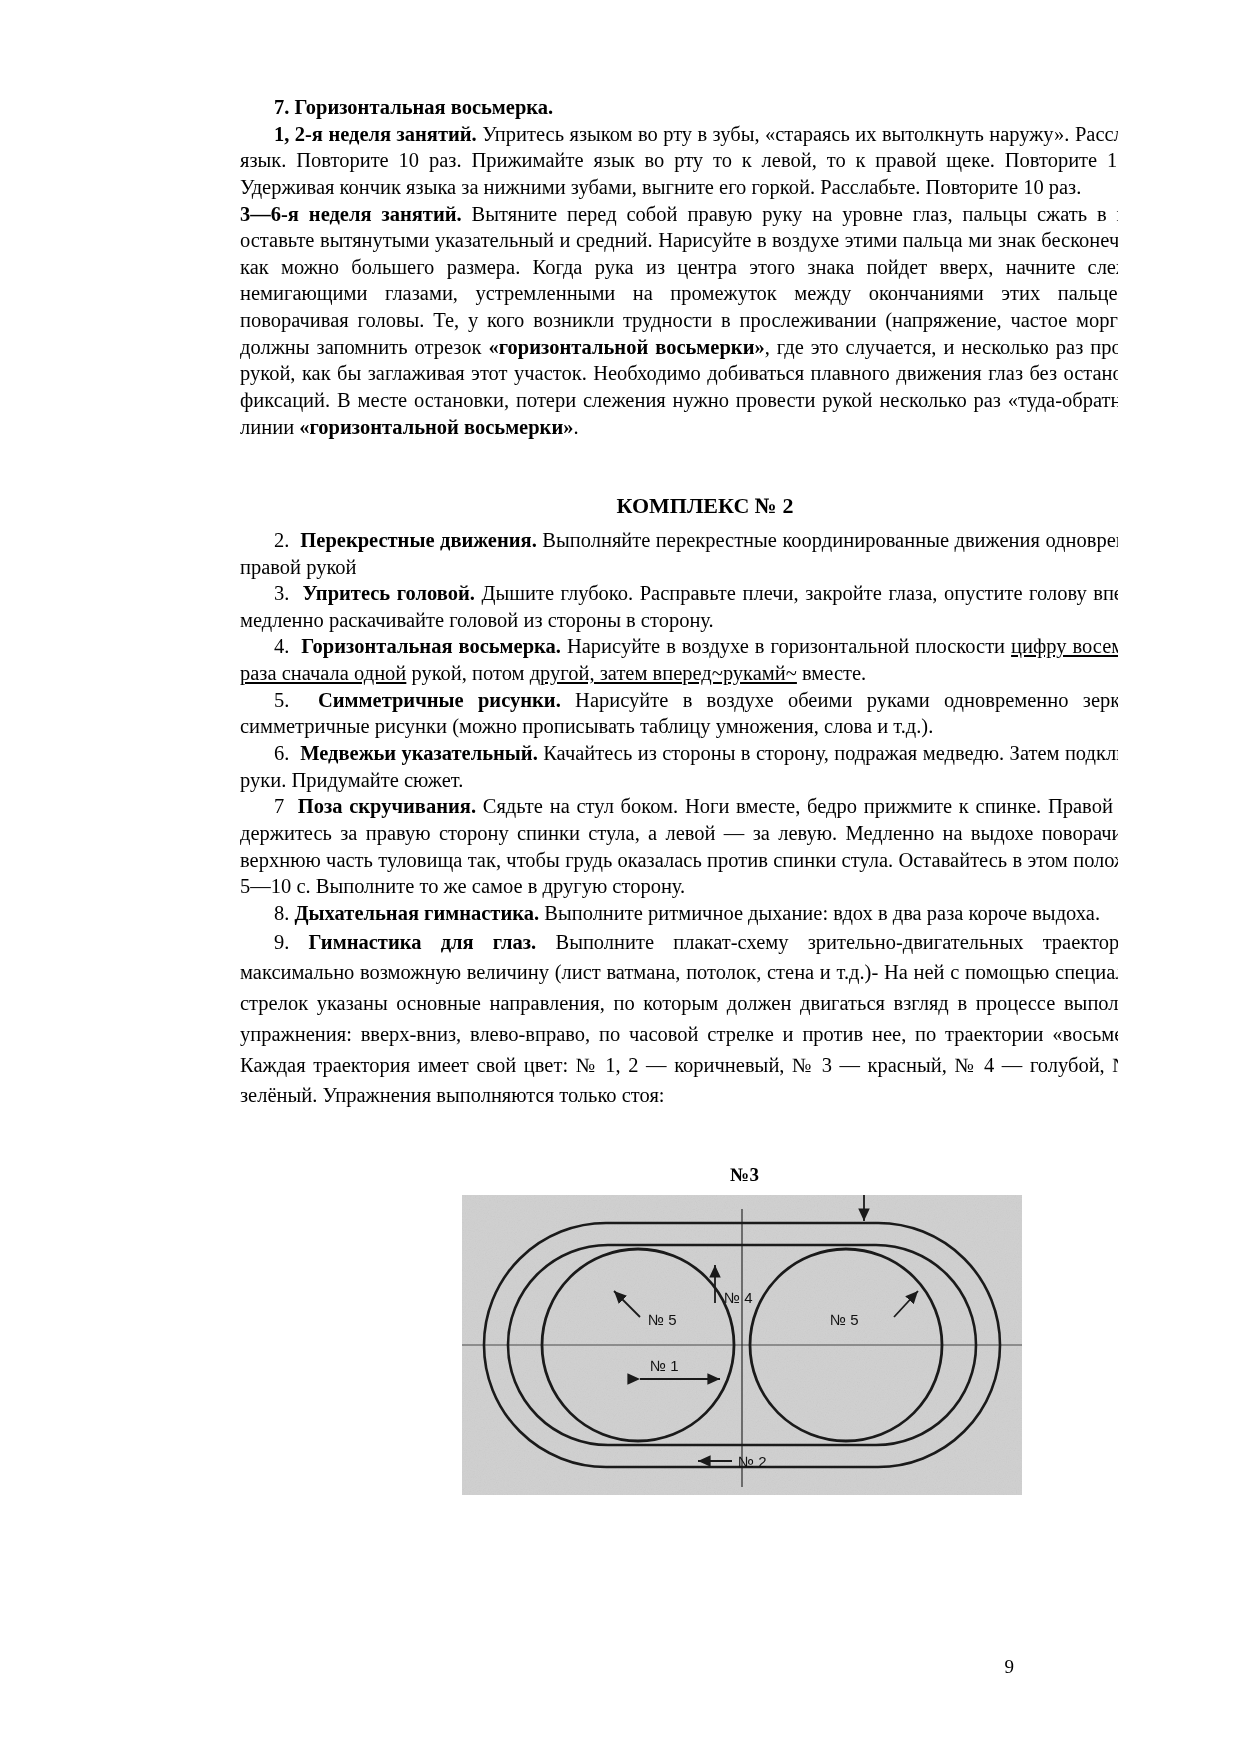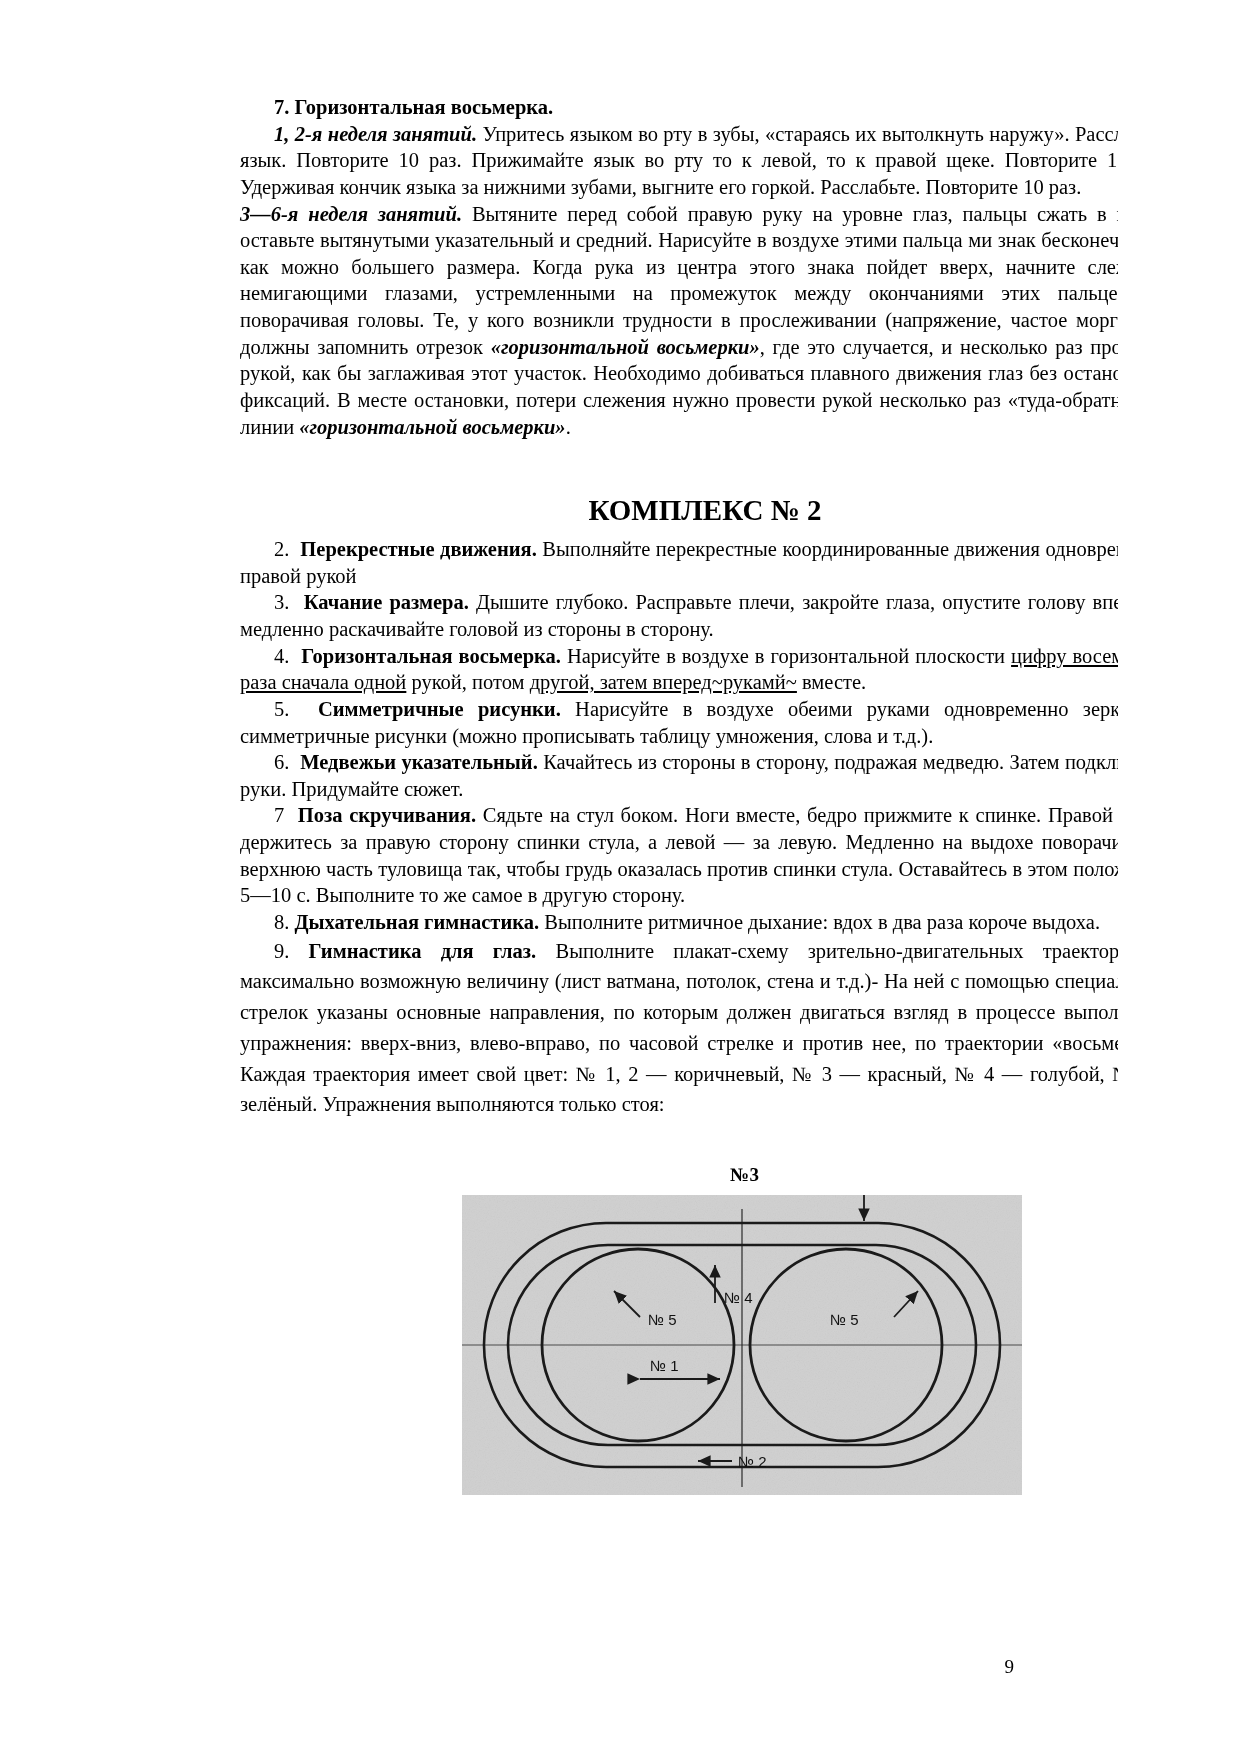--- a/index.html
+++ b/index.html
@@ -30,26 +30,26 @@
     margin: 0;
     font-size: 20.5px;
     line-height: 1.30;
     text-align: justify;
     text-justify: inter-word;
     hyphens: none;
   }
   p.indent { text-indent: 34px; }
   p.noindent { text-indent: 0; }
   .b { font-weight: bold; }
-  .bi { font-weight: bold; font-style: italic; }
+  .bi { font-weight: bold; }
   .u { text-decoration: underline; }
   .heading-center {
     text-align: center;
     font-weight: bold;
-    font-size: 29px;
+    font-size: 22px;
     margin: 0;
   }
   .gap-lg { height: 52px; }
   .gap-sm { height: 6px; }
 
   
   .figure-wrap {
     position: absolute;
     left: 0;
     top: 1148px;
@@ -104,21 +104,21 @@
 
     <div class="gap-lg"></div>
 
     <p class="heading-center">КОМПЛЕКС № 2</p>
 
     <div class="gap-sm"></div>
 
 
     <p class="indent"><span>2.</span><span>&nbsp; </span><span class="b">Перекрестные движения.</span><span>  Выполняйте перекрестные координированные движения одновременно правой рукой</span></p>
 
-    <p class="indent"><span>3.</span><span>&nbsp; </span><span class="b">Качание размера.</span><span> Дышите глубоко. Расправьте плечи, закройте глаза, опустите голову вперед и медленно раскачивайте головой из стороны в сторону.</span></p>
+    <p class="indent"><span>3.</span><span>&nbsp; </span><span class="b">Упритесь головой.</span><span> Дышите глубоко. Расправьте плечи, закройте глаза, опустите голову вперед и медленно раскачивайте головой из стороны в сторону.</span></p>
 
     <p class="indent"><span>4.</span><span>&nbsp; </span><span class="b">Горизонтальная восьмерка.</span><span> Нарисуйте в воздухе в горизонтальной плоскости </span><span class="u">цифру восемь три раза сначала одной</span><span> рукой, потом </span><span class="u">другой, затем вперед~рукамй~</span><span> вместе.</span></p>
 
     <p class="indent"><span>5.</span><span>&nbsp; </span><span class="b">Симметричные рисунки.</span><span> Нарисуйте в воздухе обеими руками одновременно зеркально симметричные рисунки  (можно прописывать таблицу умножения, слова и т.д.).</span></p>
 
     <p class="indent"><span>6.</span><span>&nbsp; </span><span class="b">Медвежьи указательный.</span><span> Качайтесь из стороны в сторону, подражая медведю. Затем подключите руки. Придумайте сюжет.</span></p>
 
     <p class="indent"><span>7</span><span>&nbsp; </span><span class="b">Поза скручивания.</span><span> Сядьте на стул боком. Ноги вместе, бедро прижмите к спинке. Правой рукой держитесь за правую сторону спинки стула, а левой — за левую. Медленно на выдохе поворачивайте верхнюю часть туловища так, чтобы грудь оказалась против спинки стула. Оставайтесь в этом положении 5—10 с. Выполните то же самое в другую сторону.</span></p>
 
     <p class="indent"><span>8.</span><span>&nbsp;</span><span class="b">Дыхательная гимнастика.</span><span> Выполните ритмичное дыхание: вдох в два раза короче выдоха.</span></p>

